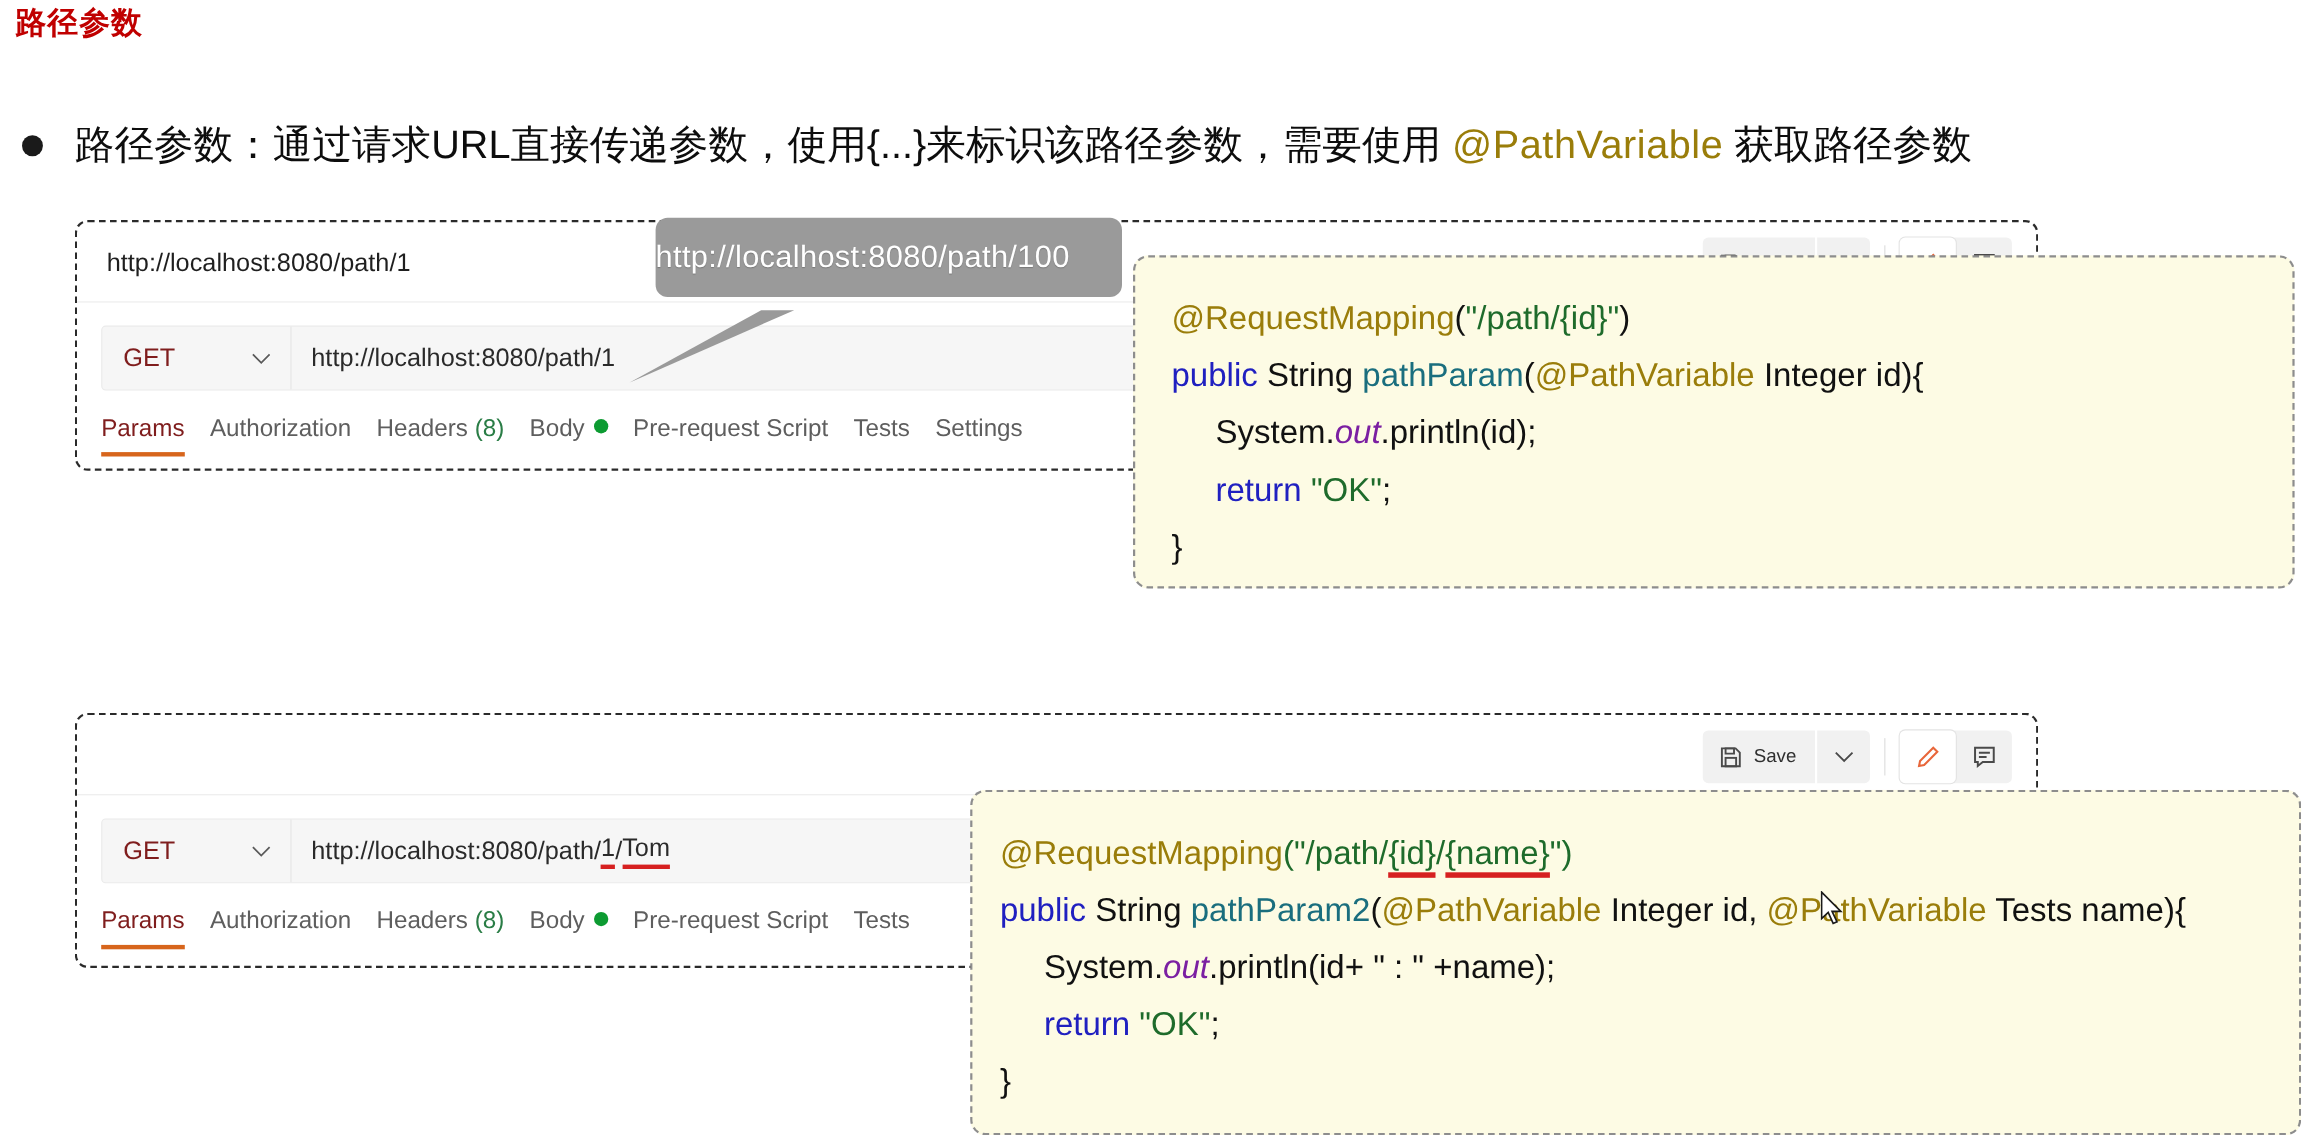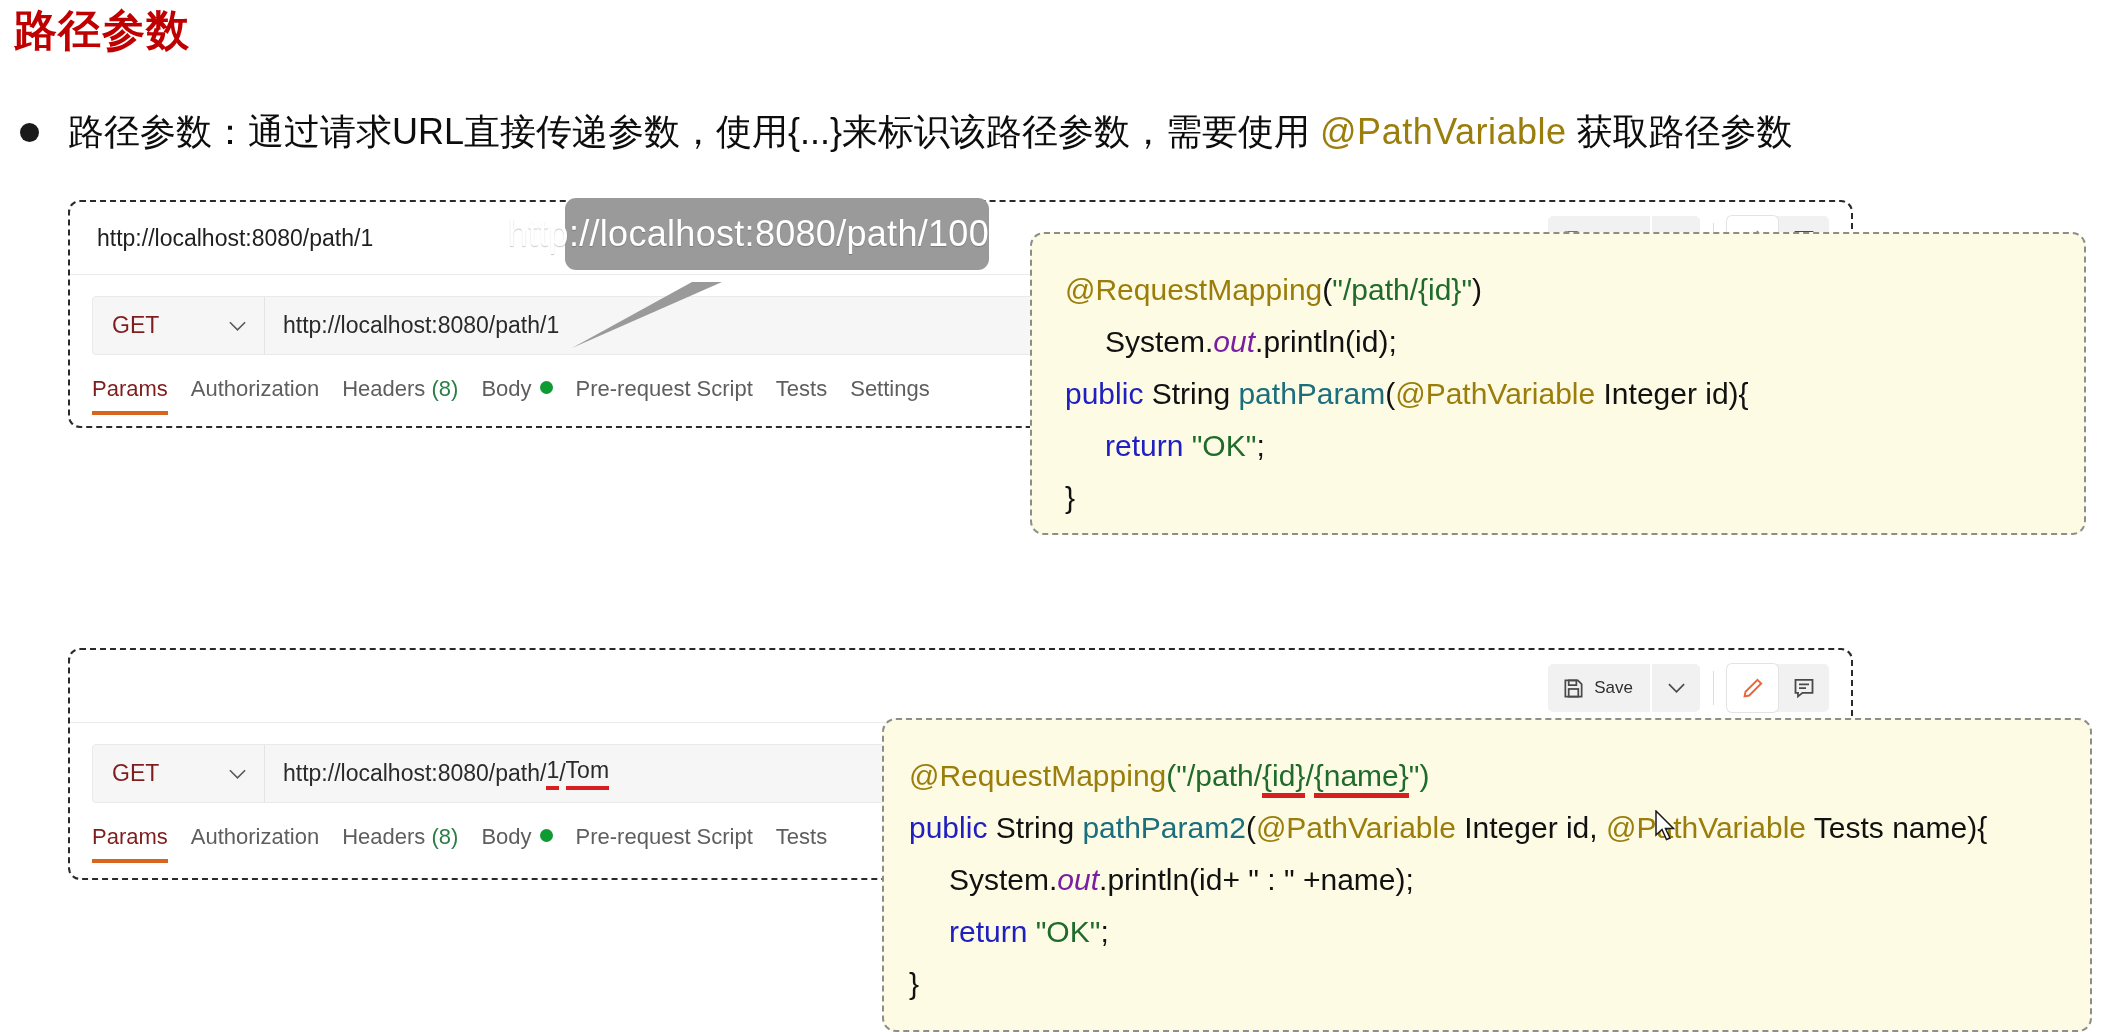--- a/index.html
+++ b/index.html
@@ -14,21 +14,21 @@
     overflow: hidden;
     font-family: "Liberation Sans", sans-serif;
     -webkit-font-smoothing: antialiased;
   }
 
   
   .slide-title {
     position: absolute;
     left: 14px;
     top: 2px;
-    font-size: 43px;
+    font-size: 28px;
     font-weight: bold;
     color: #C00000;
     letter-spacing: 1px;
     white-space: nowrap;
   }
 
   
   .bullet-row {
     position: absolute;
     left: 20px;
@@ -201,31 +201,31 @@
     border-radius: 50%;
     background: #0d9b32;
     margin-left: 8px;
     vertical-align: 2px;
   }
   .hdr-count { color: #2a7d46; }
 
   
   .callout {
     position: absolute;
-    left: 565px;
+    left: 596px;
     top: 198px;
     width: 424px;
     height: 72px;
     background: #9a9a9a;
     border-radius: 11px;
     display: flex;
     align-items: center;
-    justify-content: flex-end;
+    justify-content: flex-start;
     color: #ffffff;
-    font-size: 36px;
+    font-size: 28px;
     letter-spacing: 0.3px;
     text-shadow: 0 1px 1px rgba(0,0,0,.22);
     z-index: 40;
   }
   .callout-tail {
     position: absolute;
     left: 572px;
     top: 262px;
     width: 160px;
     height: 86px;
@@ -349,22 +349,22 @@
 
 <svg class="callout-tail" viewBox="0 0 160 86">
   <polygon points="0,86 120,20 150,20" fill="#9a9a9a"></polygon>
 </svg>
 <div class="callout">
   <span>http://localhost:8080/path/100</span>
 </div>
 
 <div class="codebox" id="code-top">
   <div class="cl"><span class="k-ann">@RequestMapping</span><span class="k-pun">(</span><span class="k-str">"/path/{id}"</span><span class="k-pun">)</span></div>
+  <div class="cl"><span class="k-kw">public</span><span> String </span><span class="k-mth">pathParam</span><span>(</span><span class="k-ann">@PathVariable</span><span> Integer id){</span></div>
   <div class="cl ind"><span>System.</span><span class="k-fld">out</span><span>.println(id);</span></div>
-  <div class="cl"><span class="k-kw">public</span><span> String </span><span class="k-mth">pathParam</span><span>(</span><span class="k-ann">@PathVariable</span><span> Integer id){</span></div>
   <div class="cl ind"><span class="k-kw">return </span><span class="k-str">"OK"</span><span>;</span></div>
   <div class="cl"><span>}</span></div>
 </div>
 
 <div class="pm-panel" id="panel-bottom">
   <div class="pm-titlebar">
     <div class="pm-actions">
       <div class="pm-savebtn">
         <span>
           <svg width="23" height="23" viewBox="0 0 24 24" fill="none" stroke="#4a4a4a" stroke-width="1.8">

